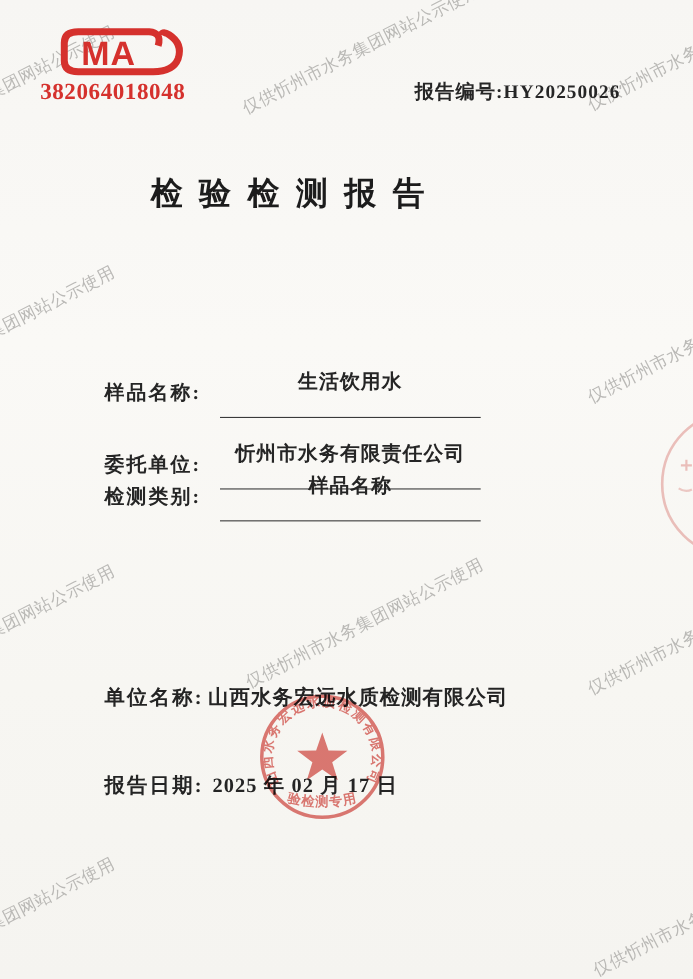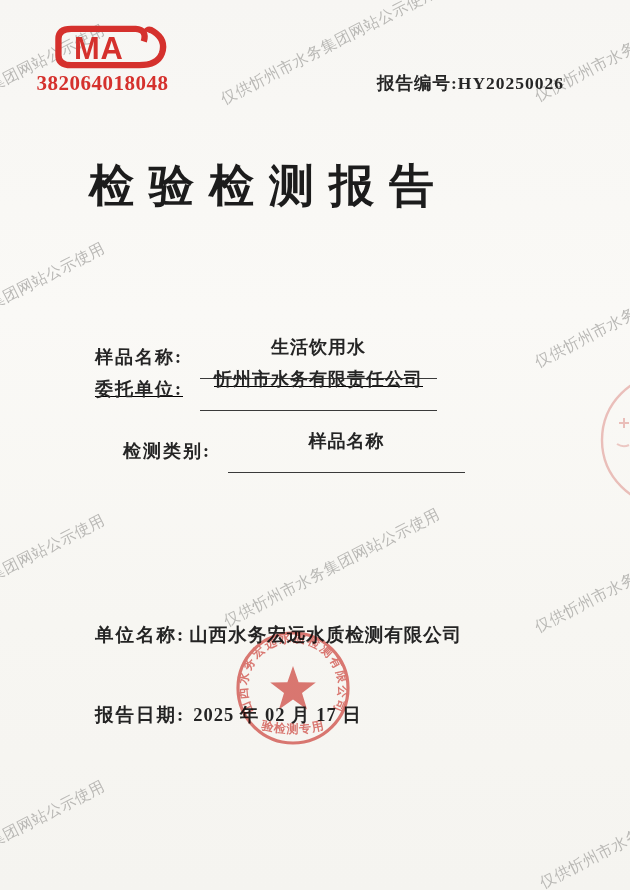--- a/index.html
+++ b/index.html
@@ -23,21 +23,21 @@
     text-align:center;font-size:21px;font-weight:bold;letter-spacing:.5px;
     color:#d5312d;font-family:"Liberation Serif",serif;
   }
   
   .report-no{
     position:absolute;left:377px;top:71px;z-index:3;
     font-size:17.5px;font-weight:600;color:#262626;letter-spacing:1px;
   }
   .doc-title{
     position:absolute;left:0;top:156px;width:523px;z-index:3;
-    text-align:center;font-size:45px;font-weight:bold;color:#1c1c1c;
+    text-align:center;font-size:29px;font-weight:bold;color:#1c1c1c;
     letter-spacing:15px;padding-left:15px;box-sizing:border-box;
   }
   
   .field-row{position:absolute;left:95px;z-index:3;display:flex;align-items:center;}
   .field-label{
     display:inline-block;width:105px;font-size:18px;font-weight:bold;
     color:#252525;letter-spacing:2px;line-height:26px;
   }
   .field-line{
     display:inline-block;width:237px;text-align:center;
@@ -83,27 +83,27 @@
   </div>
 
   <div class="doc-title">检验检测报告</div>
 
   <div class="field-row" style="top:334px;">
     <span class="field-label">样品名称:</span>
     <span class="field-line">
       <span class="field-value">生活饮用水</span>
     </span>
   </div>
-  <div class="field-row" style="top:366px;text-decoration:underline;">
+  <div class="field-row" style="top:399px;">
     <span class="field-label">委托单位:</span>
     <span class="field-line">
       <span class="field-value">忻州市水务有限责任公司</span>
     </span>
   </div>
-  <div class="field-row" style="top:428px;margin-left:28px;">
+  <div class="field-row" style="top:428px;">
     <span class="field-label">检测类别:</span>
     <span class="field-line">
       <span class="field-value">样品名称</span>
     </span>
   </div>
 
   <svg class="edge-stamp" viewBox="0 0 150 150" aria-hidden="true">
     <circle cx="72" cy="70" r="66" fill="none" stroke="#e39490" stroke-width="2.4"></circle>
     <path d="M 23,53 h 10 M 28,48 v 10" stroke="#e39490" stroke-width="2" fill="none"></path>
     <path d="M 21,74 q 6,4 12,1" stroke="#e8a5a1" stroke-width="2" fill="none"></path>

